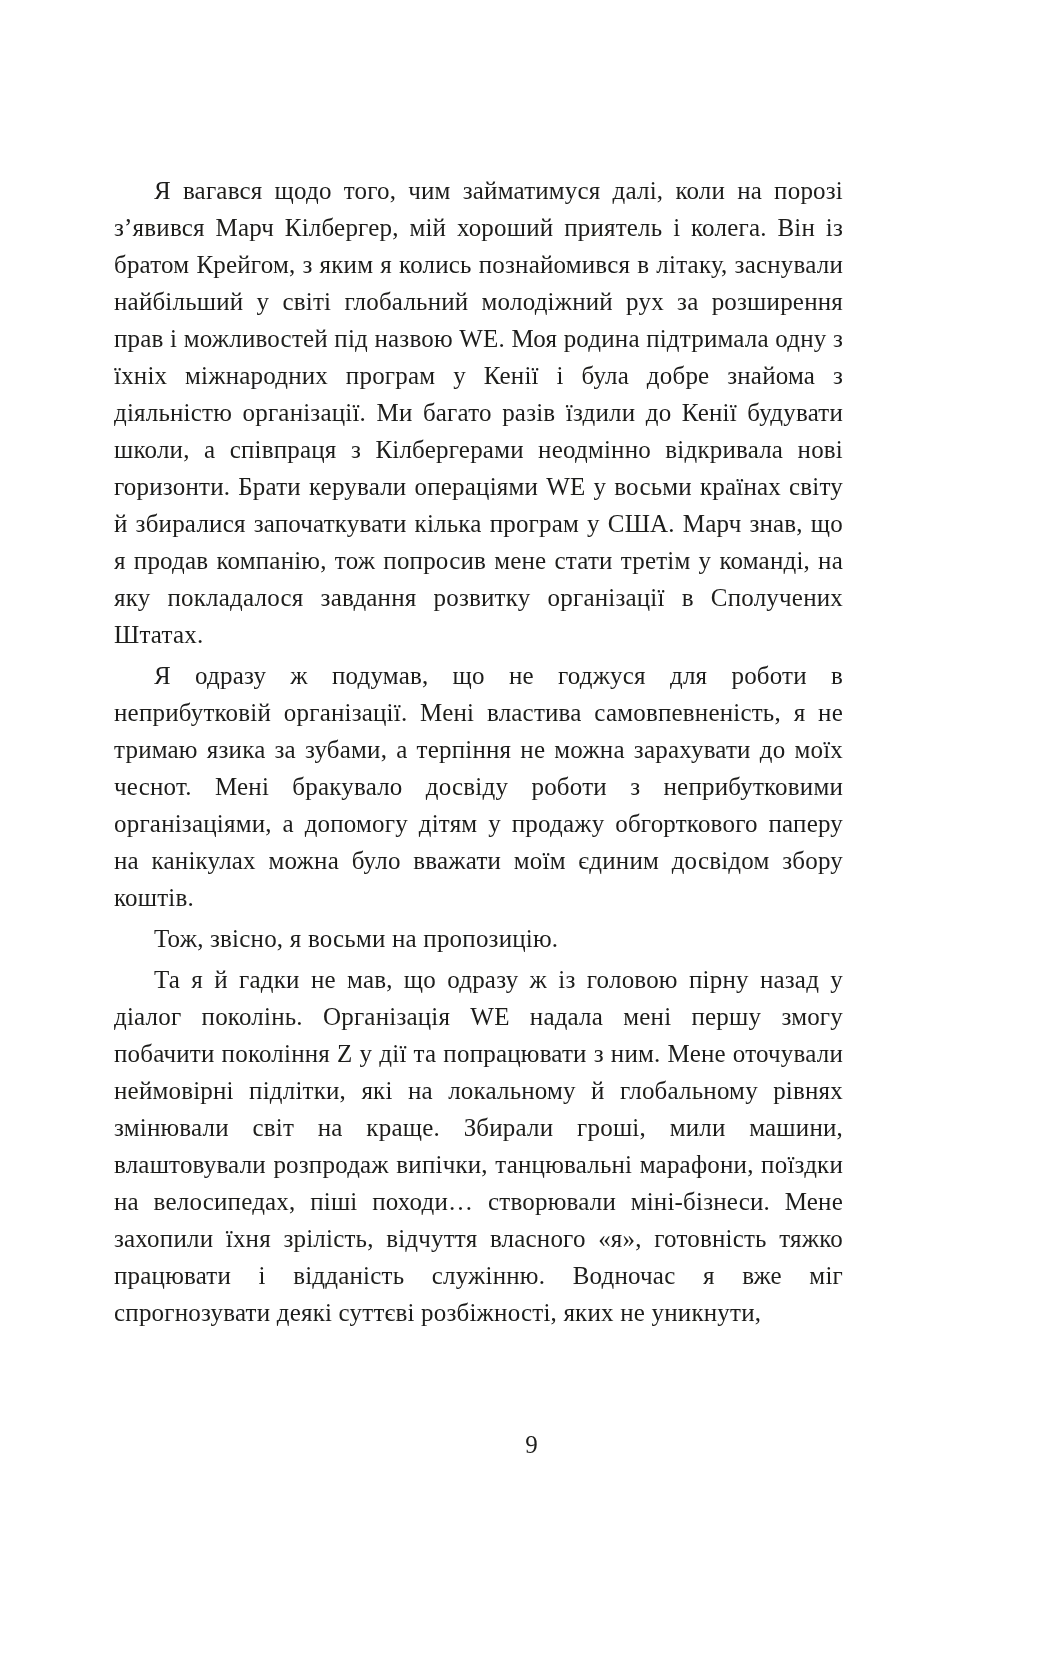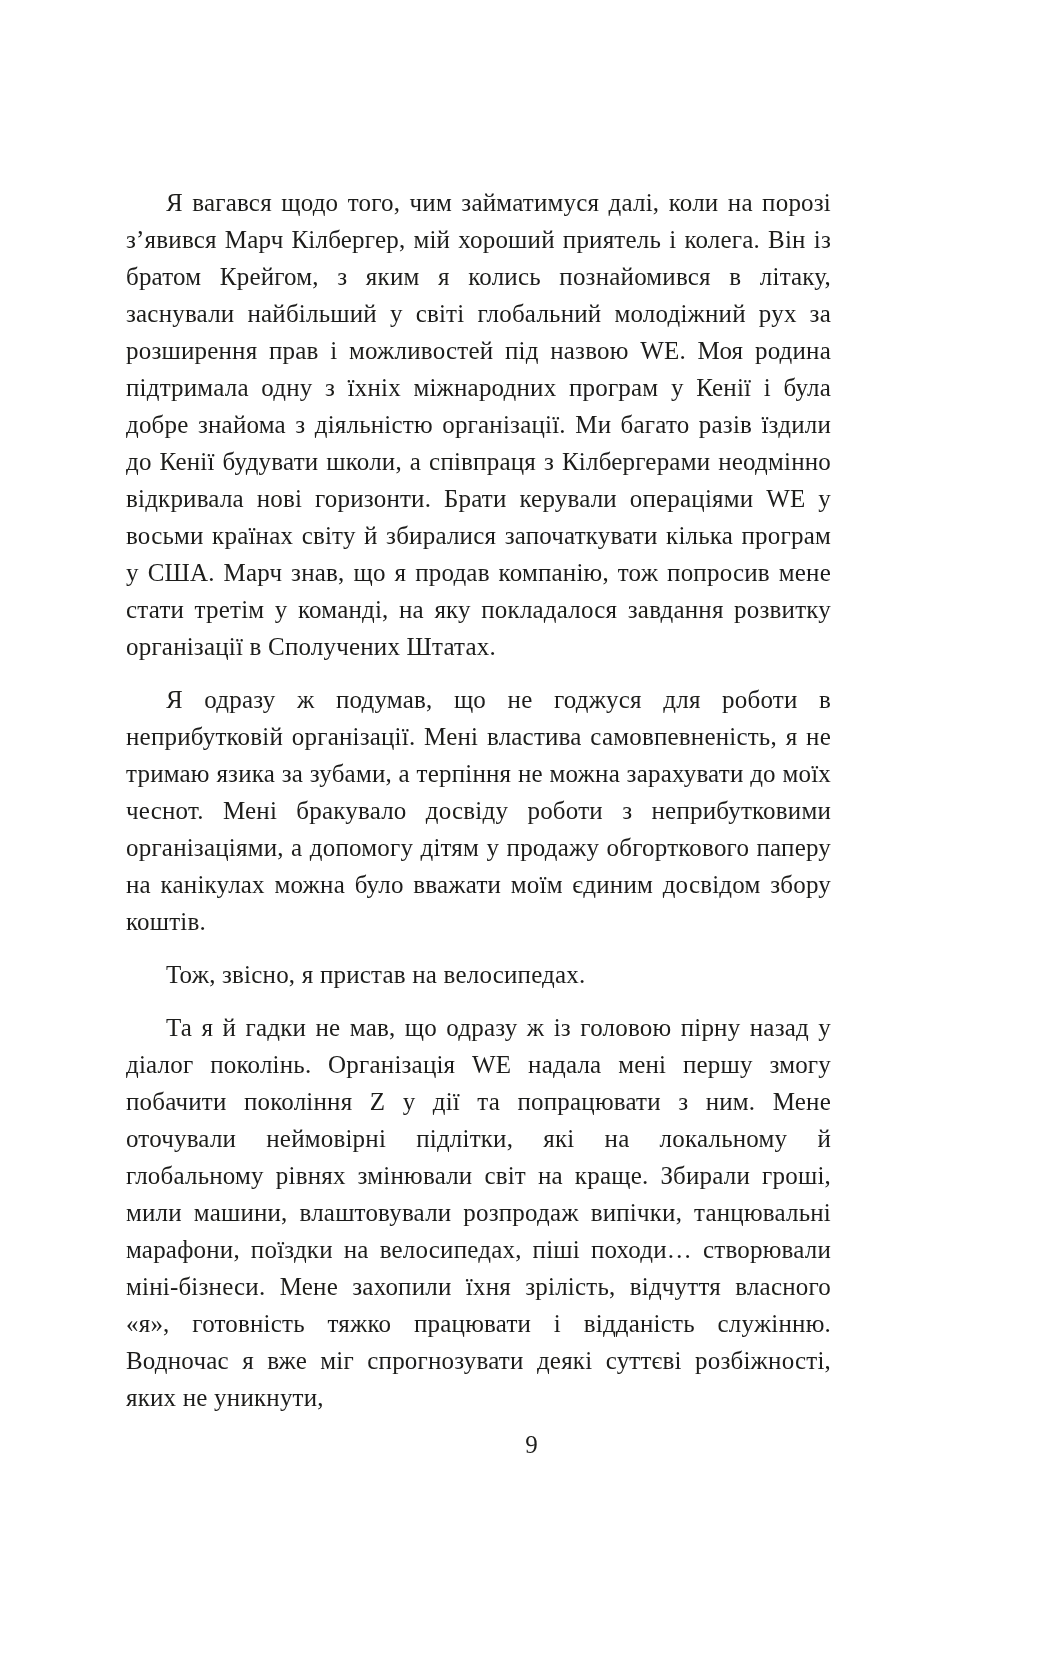--- a/index.html
+++ b/index.html
@@ -23,21 +23,21 @@
     top: 168px;
     width: 737px;
     font-size: 25px;
     line-height: 37px;
     text-align: justify;
     letter-spacing: 0.2px;
     hyphens: auto;
     -webkit-hyphens: auto;
   }
   .para {
-    margin: 16px;
+    margin: 4px;
     padding: 0;
     text-indent: 40px;
   }
   .page-number {
     position: absolute;
     top: 1430px;
     left: 0;
     width: 100%;
     text-align: center;
     font-size: 25px;
@@ -45,17 +45,17 @@
     color: #1d1d1b;
   }
 </style>
 </head>
 <body>
 
 <div class="book-page">
   <div class="text-block">
     <p class="para" lang="uk">Я вагався щодо того, чим займатимуся далі, коли на порозі з’явився Марч Кілбергер, мій хороший приятель і колега. Він із братом Крейгом, з яким я колись познайомився в літаку, заснували найбільший у світі глобальний молодіжний рух за розширення прав і можливостей під назвою WE. Моя родина підтримала одну з їхніх міжнародних програм у Кенії і була добре знайома з діяльністю організації. Ми багато разів їздили до Кенії будувати школи, а співпраця з Кілбергерами неодмінно відкривала нові горизонти. Брати керували операціями WE у восьми країнах світу й збиралися започаткувати кілька програм у США. Марч знав, що я продав компанію, тож попросив мене стати третім у команді, на яку покладалося завдання розвитку організації в Сполучених Штатах.</p>
     <p class="para" lang="uk">Я одразу ж подумав, що не годжуся для роботи в неприбутковій організації. Мені властива самовпевненість, я не тримаю язика за зубами, а терпіння не можна зарахувати до моїх чеснот. Мені бракувало досвіду роботи з неприбутковими організаціями, а допомогу дітям у продажу обгорткового паперу на канікулах можна було вважати моїм єдиним досвідом збору коштів.</p>
-    <p class="para" lang="uk">Тож, звісно, я пристав на велосипедах.</p>
+    <p class="para" lang="uk">Тож, звісно, я восьми на пропозицію.</p>
     <p class="para" lang="uk">Та я й гадки не мав, що одразу ж із головою пірну назад у діалог поколінь. Організація WE надала мені першу змогу побачити покоління Z у дії та попрацювати з ним. Мене оточували неймовірні підлітки, які на локальному й глобальному рівнях змінювали світ на краще. Збирали гроші, мили машини, влаштовували розпродаж випічки, танцювальні марафони, поїздки на велосипедах, піші походи… створювали міні-бізнеси. Мене захопили їхня зрілість, відчуття власного «я», готовність тяжко працювати і відданість служінню. Водночас я вже міг спрогнозувати деякі суттєві розбіжності, яких не уникнути,</p>
   </div>
   <div class="page-number">9</div>
 </div>
 
 </body></html>

